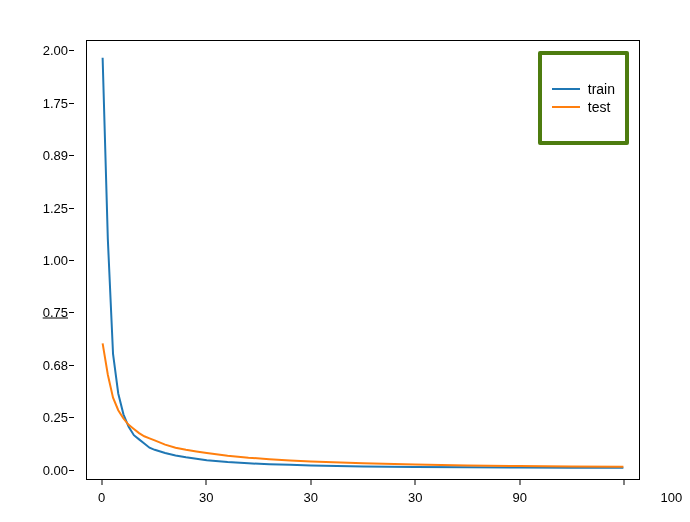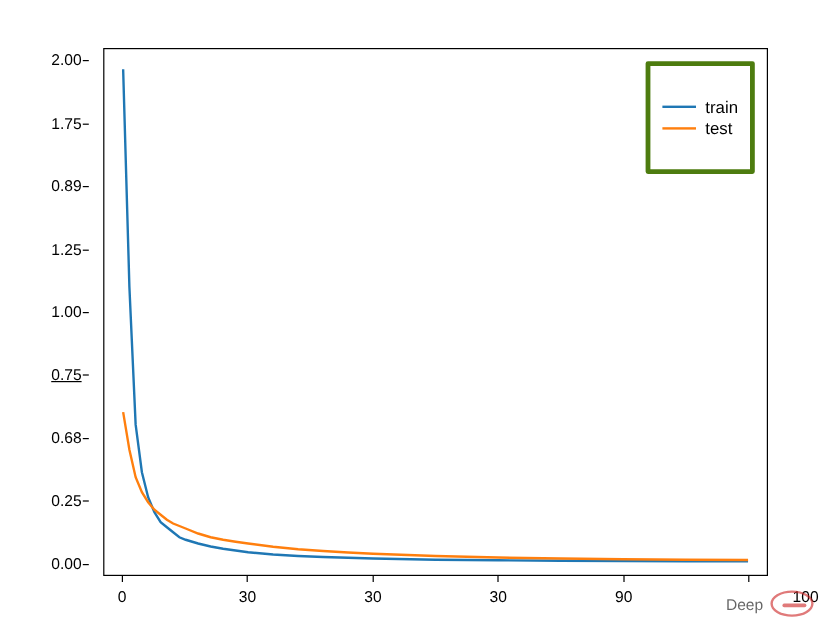--- a/index.html
+++ b/index.html
@@ -70,18 +70,13 @@
       <div class="x-tick" style="left: 224.736px;">30</div>
       <div class="x-tick-mark" style="left: 224.736px;"></div>
       <div class="x-tick" style="left: 329.264px;">30</div>
       <div class="x-tick-mark" style="left: 329.264px;"></div>
       <div class="x-tick" style="left: 433.792px;">90</div>
       <div class="x-tick-mark" style="left: 433.792px;"></div>
       <div class="x-tick" style="left: 538.321px; margin-left: 47px;">100</div>
       <div class="x-tick-mark" style="left: 538.321px;"></div>
     </div>
 
-  <div class="watermark">
-    <span>Deep</span>
-    <span class="logo"></span>
-
-  </div>
 </div>
 
 </body></html>

